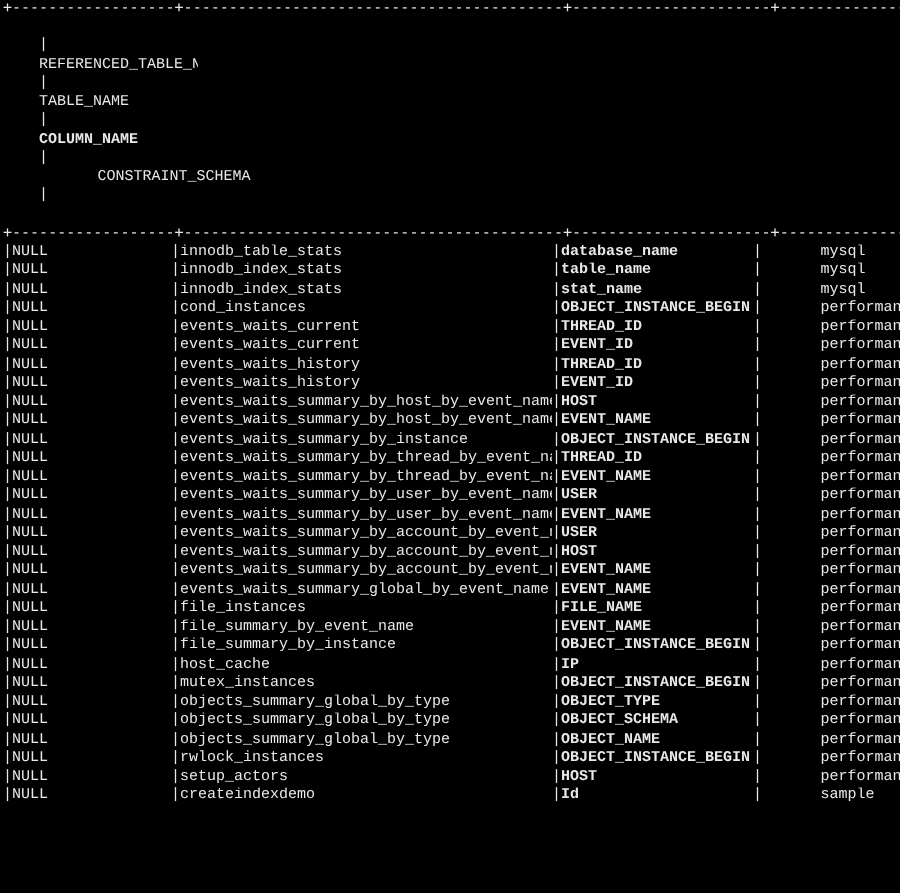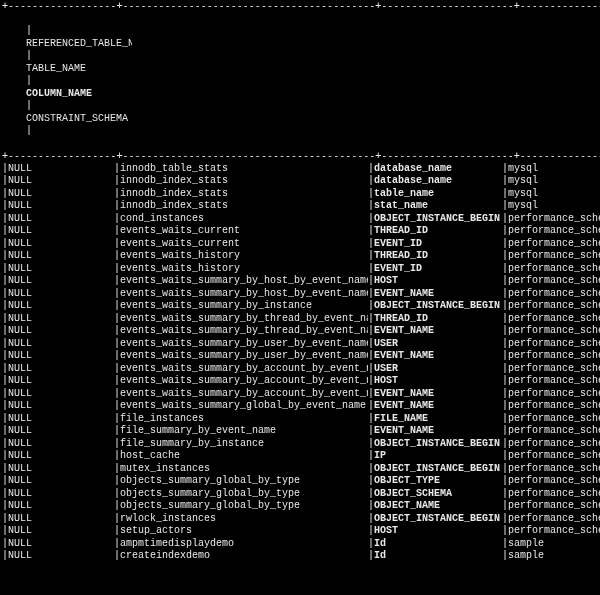--- a/index.html
+++ b/index.html
@@ -31,21 +31,21 @@
     vertical-align: top;
   }
   .pipe {
     display: inline-block;
     width: 6px;
     text-align: center;
   }
   .c0 { width: 106px; }
   .c1 { width: 248px; }
   .c2 { width: 128px; font-weight: bold; }
-  .c3 { width: 112px; }
+  .c3 { width: 112px; margin-left: 39px; }
   .header .cell { }
 </style>
 </head>
 <body>
 
 <div class="wrap">
   <pre class="hline">+------------------+------------------------------------------+----------------------+-------------------+</pre>
 
   <div class="row header">
     <span class="pipe">|</span>
@@ -56,21 +56,20 @@
     <span class="cell c2">COLUMN_NAME</span>
     <span class="pipe">|</span>
     <span class="cell c3">CONSTRAINT_SCHEMA</span>
     <span class="pipe">|</span>
   </div>
 
   <pre class="hline">+------------------+------------------------------------------+----------------------+-------------------+</pre>
 
   <div id="tbody">
       <div class="row"><span class="pipe">|</span><span class="cell c0">NULL</span><span class="pipe">|</span><span class="cell c1">innodb_table_stats</span><span class="pipe">|</span><span class="cell c2">database_name</span><span class="pipe">|</span><span class="cell c3">mysql</span></div>
-      <div class="row"><span class="pipe">|</span><span class="cell c0">NULL</span><span class="pipe">|</span><span class="cell c1">innodb_index_stats</span><span class="pipe">|</span><span class="cell c2">database_name</span><span class="pipe">|</span><span class="cell c3">mysql</span></div>
       <div class="row"><span class="pipe">|</span><span class="cell c0">NULL</span><span class="pipe">|</span><span class="cell c1">innodb_index_stats</span><span class="pipe">|</span><span class="cell c2">table_name</span><span class="pipe">|</span><span class="cell c3">mysql</span></div>
       <div class="row"><span class="pipe">|</span><span class="cell c0">NULL</span><span class="pipe">|</span><span class="cell c1">innodb_index_stats</span><span class="pipe">|</span><span class="cell c2">stat_name</span><span class="pipe">|</span><span class="cell c3">mysql</span></div>
       <div class="row"><span class="pipe">|</span><span class="cell c0">NULL</span><span class="pipe">|</span><span class="cell c1">cond_instances</span><span class="pipe">|</span><span class="cell c2">OBJECT_INSTANCE_BEGIN</span><span class="pipe">|</span><span class="cell c3">performance_schema</span></div>
       <div class="row"><span class="pipe">|</span><span class="cell c0">NULL</span><span class="pipe">|</span><span class="cell c1">events_waits_current</span><span class="pipe">|</span><span class="cell c2">THREAD_ID</span><span class="pipe">|</span><span class="cell c3">performance_schema</span></div>
       <div class="row"><span class="pipe">|</span><span class="cell c0">NULL</span><span class="pipe">|</span><span class="cell c1">events_waits_current</span><span class="pipe">|</span><span class="cell c2">EVENT_ID</span><span class="pipe">|</span><span class="cell c3">performance_schema</span></div>
       <div class="row"><span class="pipe">|</span><span class="cell c0">NULL</span><span class="pipe">|</span><span class="cell c1">events_waits_history</span><span class="pipe">|</span><span class="cell c2">THREAD_ID</span><span class="pipe">|</span><span class="cell c3">performance_schema</span></div>
       <div class="row"><span class="pipe">|</span><span class="cell c0">NULL</span><span class="pipe">|</span><span class="cell c1">events_waits_history</span><span class="pipe">|</span><span class="cell c2">EVENT_ID</span><span class="pipe">|</span><span class="cell c3">performance_schema</span></div>
       <div class="row"><span class="pipe">|</span><span class="cell c0">NULL</span><span class="pipe">|</span><span class="cell c1">events_waits_summary_by_host_by_event_name</span><span class="pipe">|</span><span class="cell c2">HOST</span><span class="pipe">|</span><span class="cell c3">performance_schema</span></div>
       <div class="row"><span class="pipe">|</span><span class="cell c0">NULL</span><span class="pipe">|</span><span class="cell c1">events_waits_summary_by_host_by_event_name</span><span class="pipe">|</span><span class="cell c2">EVENT_NAME</span><span class="pipe">|</span><span class="cell c3">performance_schema</span></div>
       <div class="row"><span class="pipe">|</span><span class="cell c0">NULL</span><span class="pipe">|</span><span class="cell c1">events_waits_summary_by_instance</span><span class="pipe">|</span><span class="cell c2">OBJECT_INSTANCE_BEGIN</span><span class="pipe">|</span><span class="cell c3">performance_schema</span></div>
@@ -85,17 +84,16 @@
       <div class="row"><span class="pipe">|</span><span class="cell c0">NULL</span><span class="pipe">|</span><span class="cell c1">file_instances</span><span class="pipe">|</span><span class="cell c2">FILE_NAME</span><span class="pipe">|</span><span class="cell c3">performance_schema</span></div>
       <div class="row"><span class="pipe">|</span><span class="cell c0">NULL</span><span class="pipe">|</span><span class="cell c1">file_summary_by_event_name</span><span class="pipe">|</span><span class="cell c2">EVENT_NAME</span><span class="pipe">|</span><span class="cell c3">performance_schema</span></div>
       <div class="row"><span class="pipe">|</span><span class="cell c0">NULL</span><span class="pipe">|</span><span class="cell c1">file_summary_by_instance</span><span class="pipe">|</span><span class="cell c2">OBJECT_INSTANCE_BEGIN</span><span class="pipe">|</span><span class="cell c3">performance_schema</span></div>
       <div class="row"><span class="pipe">|</span><span class="cell c0">NULL</span><span class="pipe">|</span><span class="cell c1">host_cache</span><span class="pipe">|</span><span class="cell c2">IP</span><span class="pipe">|</span><span class="cell c3">performance_schema</span></div>
       <div class="row"><span class="pipe">|</span><span class="cell c0">NULL</span><span class="pipe">|</span><span class="cell c1">mutex_instances</span><span class="pipe">|</span><span class="cell c2">OBJECT_INSTANCE_BEGIN</span><span class="pipe">|</span><span class="cell c3">performance_schema</span></div>
       <div class="row"><span class="pipe">|</span><span class="cell c0">NULL</span><span class="pipe">|</span><span class="cell c1">objects_summary_global_by_type</span><span class="pipe">|</span><span class="cell c2">OBJECT_TYPE</span><span class="pipe">|</span><span class="cell c3">performance_schema</span></div>
       <div class="row"><span class="pipe">|</span><span class="cell c0">NULL</span><span class="pipe">|</span><span class="cell c1">objects_summary_global_by_type</span><span class="pipe">|</span><span class="cell c2">OBJECT_SCHEMA</span><span class="pipe">|</span><span class="cell c3">performance_schema</span></div>
       <div class="row"><span class="pipe">|</span><span class="cell c0">NULL</span><span class="pipe">|</span><span class="cell c1">objects_summary_global_by_type</span><span class="pipe">|</span><span class="cell c2">OBJECT_NAME</span><span class="pipe">|</span><span class="cell c3">performance_schema</span></div>
       <div class="row"><span class="pipe">|</span><span class="cell c0">NULL</span><span class="pipe">|</span><span class="cell c1">rwlock_instances</span><span class="pipe">|</span><span class="cell c2">OBJECT_INSTANCE_BEGIN</span><span class="pipe">|</span><span class="cell c3">performance_schema</span></div>
       <div class="row"><span class="pipe">|</span><span class="cell c0">NULL</span><span class="pipe">|</span><span class="cell c1">setup_actors</span><span class="pipe">|</span><span class="cell c2">HOST</span><span class="pipe">|</span><span class="cell c3">performance_schema</span></div>
-      <div class="row"><span class="pipe">|</span><span class="cell c0">NULL</span><span class="pipe">|</span><span class="cell c1">ampmtimedisplaydemo</span><span class="pipe">|</span><span class="cell c2">Id</span><span class="pipe">|</span><span class="cell c3">sample</span></div>
       <div class="row"><span class="pipe">|</span><span class="cell c0">NULL</span><span class="pipe">|</span><span class="cell c1">createindexdemo</span><span class="pipe">|</span><span class="cell c2">Id</span><span class="pipe">|</span><span class="cell c3">sample</span></div>
     </div>
 
 </div>
 
 </body></html>

